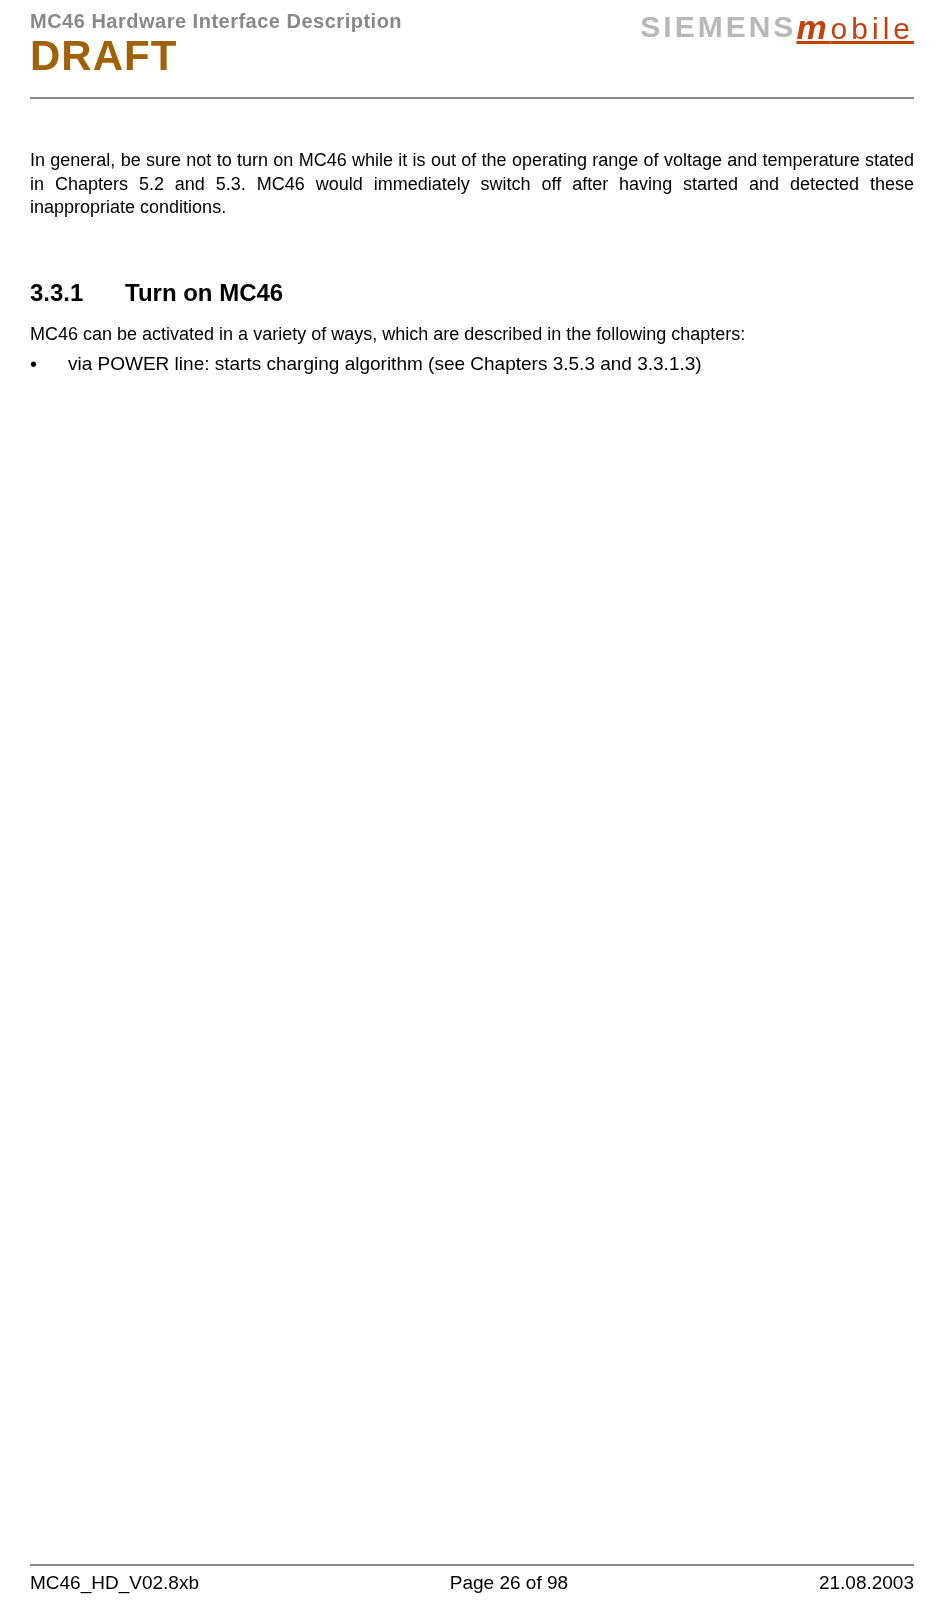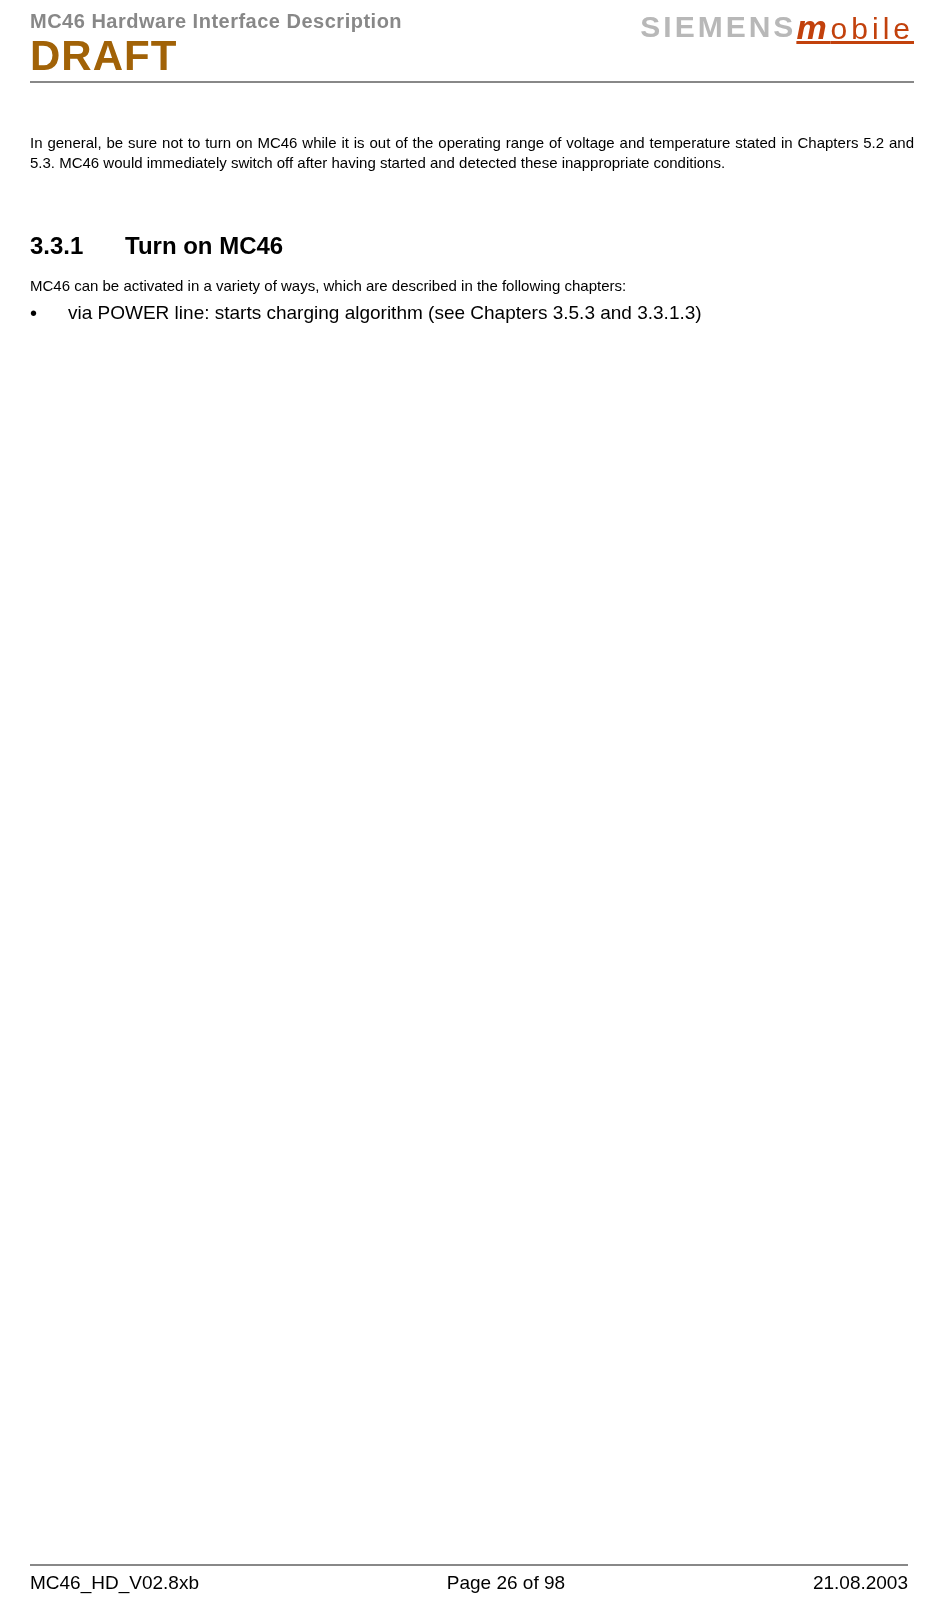--- a/index.html
+++ b/index.html
@@ -14,21 +14,21 @@
   .page {
     padding: 10px 30px 50px 30px;
     height: 100%;
     position: relative;
   }
   .header {
     display: flex;
     justify-content: space-between;
     align-items: flex-start;
     border-bottom: 2px solid #888;
-    padding-bottom: 2px;
+    padding-bottom: 18px;
     margin-bottom: 50px;
   }
   .header-left {
     display: flex;
     flex-direction: column;
   }
   .doc-title {
     color: #888;
     font-size: 20px;
     font-weight: bold;
@@ -69,21 +69,21 @@
   }
   .section-heading .num { display: inline-block; min-width: 95px; }
   .sub-heading {
     font-size: 24px;
     font-weight: bold;
     margin-top: 60px;
     margin-bottom: 16px;
   }
   .sub-heading .num { display: inline-block; min-width: 95px; }
   .body-text {
-    font-size: 15px;
+    font-size: 18px;
     line-height: 1.3;
     text-align: justify;
   }
   ul.bullets {
     list-style: none;
     margin-top: 4px;
   }
   ul.bullets li {
     font-size: 19px;
     line-height: 1.35;
@@ -93,21 +93,21 @@
   ul.bullets li::before {
     content: "•";
     position: absolute;
     left: 0;
     font-size: 20px;
   }
   .footer {
     position: absolute;
     bottom: 22px;
     left: 30px;
-    right: 36px;
+    right: 30px;
     border-top: 2px solid #888;
     padding-top: 6px;
     display: flex;
     justify-content: space-between;
     font-size: 19px;
   }
 </style>
 </head>
 <body>
 

